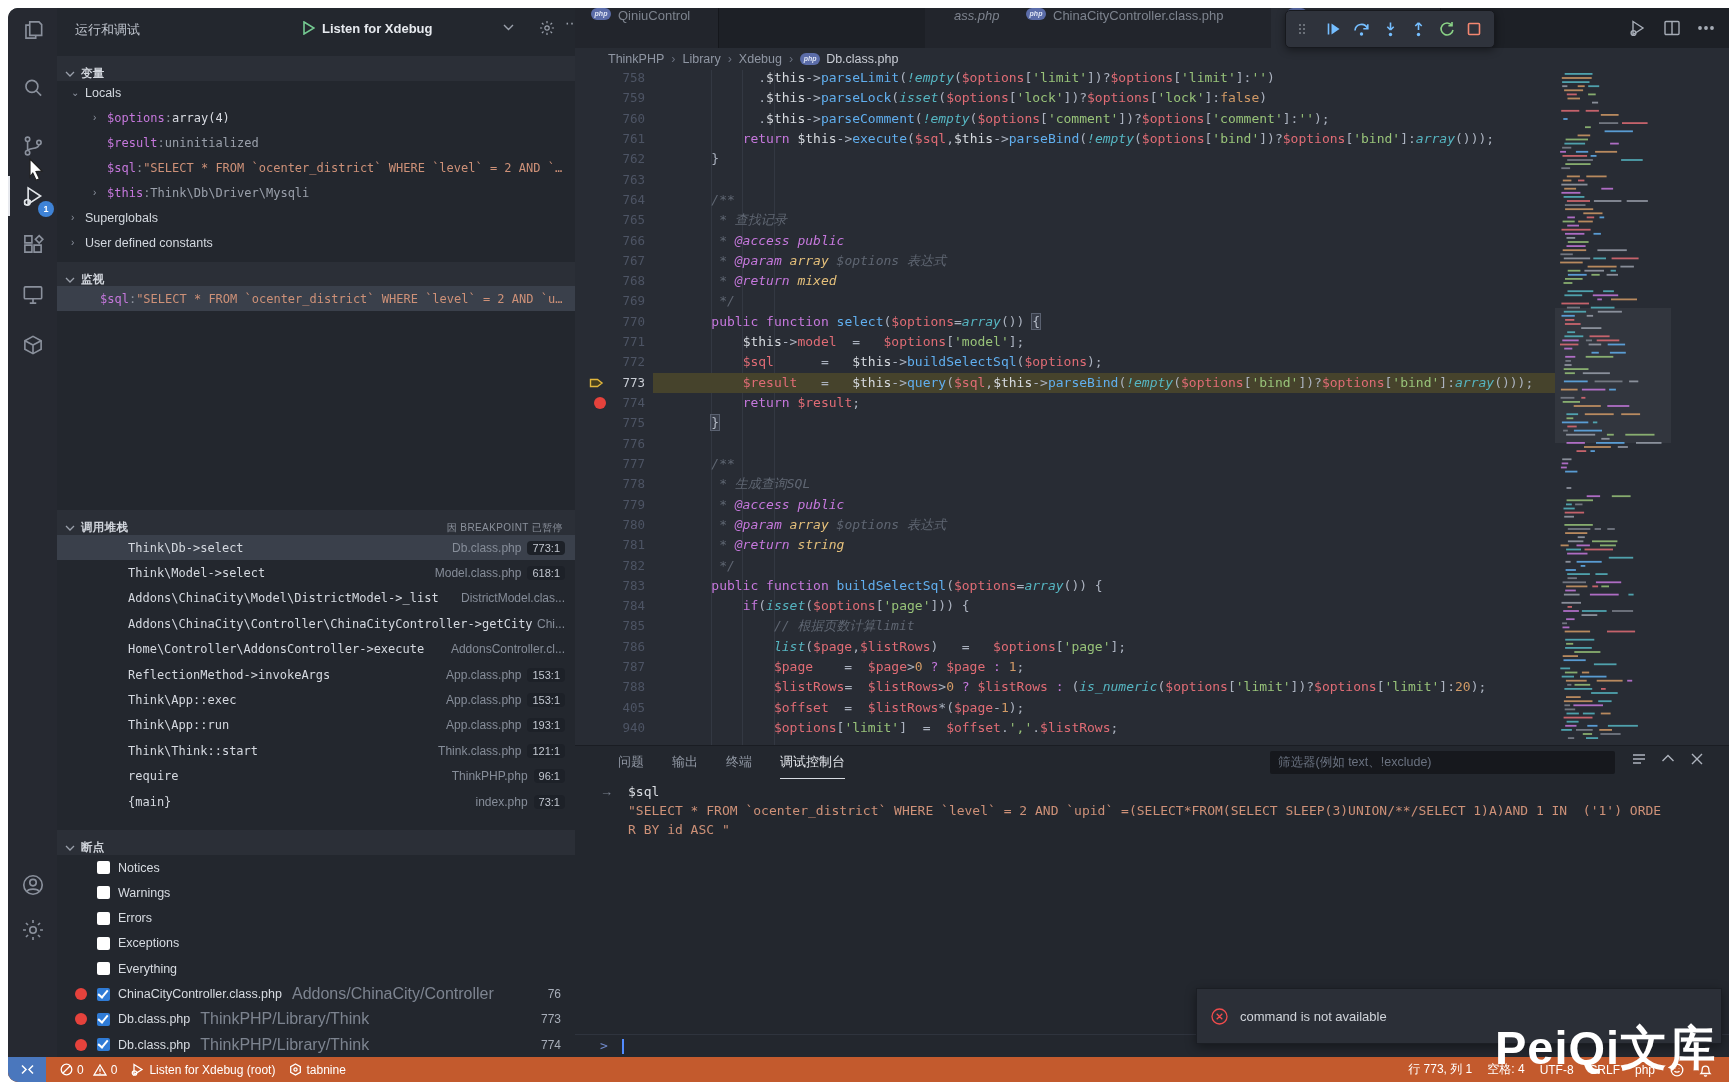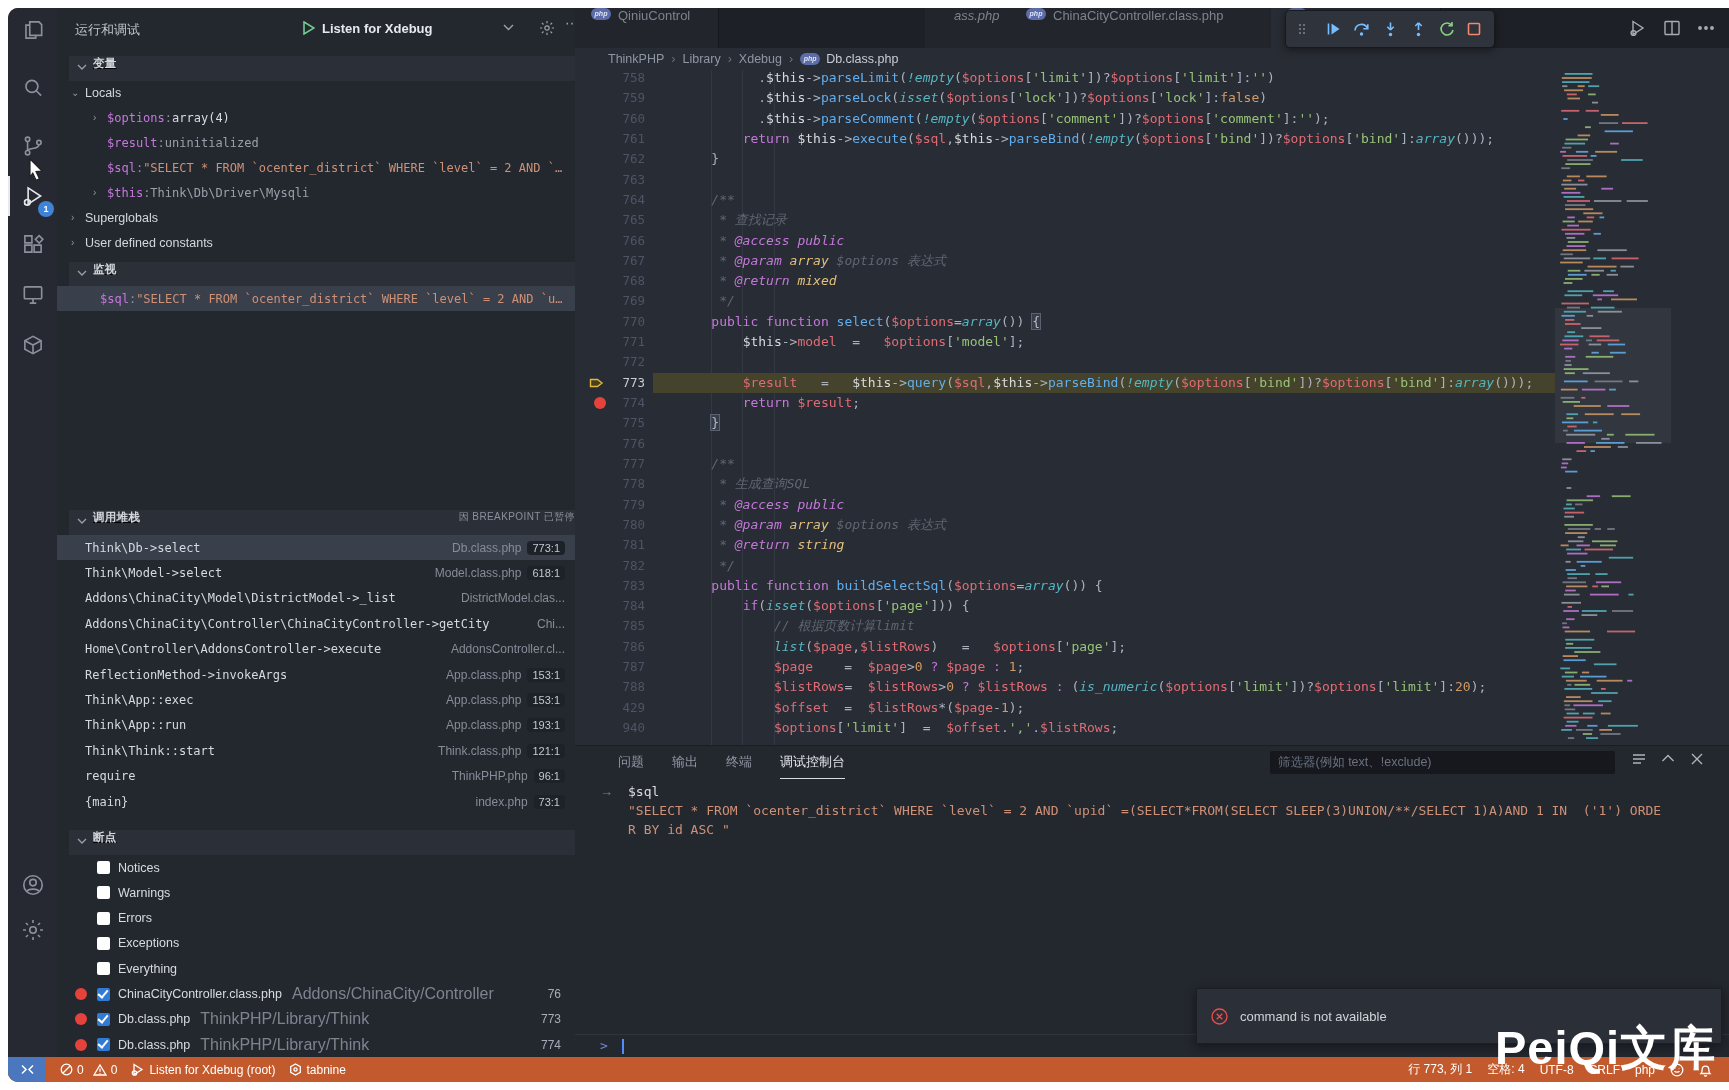--- a/index.html
+++ b/index.html
@@ -15,32 +15,32 @@
   .act-badge{position:absolute;right:3px;bottom:1px;width:16px;height:16px;border-radius:50%;background:#3f83d6;
     color:#fff;font-size:9px;line-height:16px;text-align:center;font-weight:bold;}
   .mouse-cursor{position:absolute;left:20px;top:-16px;z-index:5;}
   
   .sidebar{position:absolute;left:49px;top:0;width:518px;height:1049px;background:#23272e;overflow:hidden;}
   .sb-header{position:absolute;left:0;top:0;width:100%;height:40px;}
   .sb-title{position:absolute;left:18px;top:13px;font-size:13px;color:#bfc4cd;}
   .launch{position:absolute;left:246px;top:8px;height:24px;display:flex;align-items:center;cursor:pointer;}
   .launch-label{color:#e6e9ee;font-size:13px;font-weight:bold;margin-left:7px;}
   .sb-hicon{position:absolute;top:10px;color:#9ba1ac;}
-  .sect-h{position:absolute;left:12px;width:100%;height:25px;background:#2b2f37;display:flex;align-items:flex-start;text-decoration:underline;}
+  .sect-h{position:absolute;left:0;width:100%;height:25px;background:#2b2f37;display:flex;align-items:flex-end;}
   .sect-h .tw{margin-left:8px;color:#9aa0ab;}
   .sect-h .lbl{margin-left:6px;font-size:11.5px;font-weight:bold;color:#d2d6dd;letter-spacing:.3px;}
   .sect-h .hbadge{position:absolute;right:12px;font-size:10px;color:#8b919c;letter-spacing:.4px;}
   .sb-row{position:absolute;left:0;width:100%;height:25px;display:flex;align-items:center;
     font-family:"DejaVu Sans Mono",monospace;font-size:12px;color:#d5d9e0;white-space:nowrap;overflow:hidden;}
   .sb-row.sel{background:#3a404b;}
   .scope-lbl{font-family:"Liberation Sans",sans-serif;font-size:12.5px;font-weight:normal;color:#d3d8df;}
   .twgl{color:#8e94a0;font-family:"Liberation Sans",sans-serif;font-size:10px;width:14px;display:inline-block;}
   .vname{color:#c678dd;}
   .vval-plain{color:#d8dbe2;} .vval-muted{color:#9aa0ab;} .vval-string{color:#ce9178;} .vval-class{color:#9aa0ab;}
-  .frame-fn{margin-left:28px;}
+  .frame-fn{margin-left:71px;}
   .frame-right{position:absolute;right:10px;display:flex;align-items:center;gap:6px;
     font-family:"Liberation Sans",sans-serif;font-size:12px;color:#868d99;}
   .line-pill{background:#1d2128;border-radius:4px;padding:1px 5px;font-size:11px;color:#c3c8d1;}
   .cb{width:13px;height:13px;border-radius:2px;background:#ffffff;display:inline-block;flex:none;}
   .cb.checked{background:#2f7bd6;position:relative;}
   .cb.checked::after{content:"";position:absolute;left:3px;top:0px;width:4px;height:8px;
     border:solid #fff;border-width:0 2px 2px 0;transform:rotate(40deg);}
   .bp-dot{width:12px;height:12px;border-radius:50%;background:#e5423c;display:inline-block;flex:none;}
   .bp-name{font-family:"Liberation Sans",sans-serif;font-size:12.5px;color:#d8dce2;}
   .bp-path{font-family:"Liberation Sans",sans-serif;font-size:16px;color:#7d8490;}
@@ -565,20 +565,21 @@
         <div class="cl">
           <span class="num">770</span>
           <pre><span class="tk-p">    </span><span class="tk-k">public</span><span class="tk-p"> </span><span class="tk-k">function</span><span class="tk-p"> </span><span class="tk-f">select</span><span class="tk-p">(</span><span class="tk-v">$options</span><span class="tk-p">=</span><span class="tk-cy">array</span><span class="tk-p">()) </span><span class="tk-bm">{</span></pre>
         </div>
         <div class="cl">
           <span class="num">771</span>
           <pre><span class="tk-p">        </span><span class="tk-w">$this</span><span class="tk-p">-&gt;</span><span class="tk-v">model</span><span class="tk-p">  =   </span><span class="tk-v">$options</span><span class="tk-p">[</span><span class="tk-s">'model'</span><span class="tk-p">];</span></pre>
         </div>
         <div class="cl">
           <span class="num">772</span>
+          <pre><span class="tk-p">        </span><span class="tk-v">$sql</span><span class="tk-p">      =   </span><span class="tk-w">$this</span><span class="tk-p">-&gt;</span><span class="tk-f">buildSelectSql</span><span class="tk-p">(</span><span class="tk-v">$options</span><span class="tk-p">);</span></pre>
         </div>
         <div class="cl cur">
           <div class="hl"></div>
           <span class="gut-marker"><svg width="15" height="14" viewBox="0 0 15 14">
               <path d="M1.5 3.5h7l4.5 3.5-4.5 3.5h-7z" fill="#473f1e" stroke="#e2b73d" stroke-width="1.4"></path>
             </svg></span>
           <span class="num">773</span>
           <pre><span class="tk-p">        </span><span class="tk-v">$result</span><span class="tk-p">   =   </span><span class="tk-w">$this</span><span class="tk-p">-&gt;</span><span class="tk-f">query</span><span class="tk-p">(</span><span class="tk-v">$sql</span><span class="tk-p">,</span><span class="tk-w">$this</span><span class="tk-p">-&gt;</span><span class="tk-f">parseBind</span><span class="tk-p">(</span><span class="tk-cy">!empty</span><span class="tk-p">(</span><span class="tk-v">$options</span><span class="tk-p">[</span><span class="tk-s">'bind'</span><span class="tk-p">])?</span><span class="tk-v">$options</span><span class="tk-p">[</span><span class="tk-s">'bind'</span><span class="tk-p">]:</span><span class="tk-cy">array</span><span class="tk-p">()));</span></pre>
         </div>
         <div class="cl">
@@ -638,21 +639,21 @@
         </div>
         <div class="cl">
           <span class="num">787</span>
           <pre><span class="tk-p">            </span><span class="tk-v">$page</span><span class="tk-p">    =  </span><span class="tk-v">$page</span><span class="tk-p">&gt;</span><span class="tk-n">0</span><span class="tk-k"> ? </span><span class="tk-v">$page</span><span class="tk-k"> : </span><span class="tk-n">1</span><span class="tk-p">;</span></pre>
         </div>
         <div class="cl">
           <span class="num">788</span>
           <pre><span class="tk-p">            </span><span class="tk-v">$listRows</span><span class="tk-p">=  </span><span class="tk-v">$listRows</span><span class="tk-p">&gt;</span><span class="tk-n">0</span><span class="tk-k"> ? </span><span class="tk-v">$listRows</span><span class="tk-k"> : </span><span class="tk-p">(</span><span class="tk-cy">is_numeric</span><span class="tk-p">(</span><span class="tk-v">$options</span><span class="tk-p">[</span><span class="tk-s">'limit'</span><span class="tk-p">])?</span><span class="tk-v">$options</span><span class="tk-p">[</span><span class="tk-s">'limit'</span><span class="tk-p">]:</span><span class="tk-n">20</span><span class="tk-p">);</span></pre>
         </div>
         <div class="cl">
-          <span class="num">429</span>
+          <span class="num">405</span>
           <pre><span class="tk-p">            </span><span class="tk-v">$offset</span><span class="tk-p">  =  </span><span class="tk-v">$listRows</span><span class="tk-p">*(</span><span class="tk-v">$page</span><span class="tk-p">-</span><span class="tk-n">1</span><span class="tk-p">);</span></pre>
         </div>
         <div class="cl">
           <span class="num">940</span>
           <pre><span class="tk-p">            </span><span class="tk-v">$options</span><span class="tk-p">[</span><span class="tk-s">'limit'</span><span class="tk-p">]  =  </span><span class="tk-v">$offset</span><span class="tk-p">.</span><span class="tk-s">','</span><span class="tk-p">.</span><span class="tk-v">$listRows</span><span class="tk-p">;</span></pre>
         </div>
       </div>
     <div class="minimap" id="minimap"><svg width="116" height="675" viewBox="0 0 116 675">
           <rect x="0" y="238" width="116" height="135" fill="rgba(255,255,255,0.05)"></rect>
           <rect x="9.7" y="3.0" width="27.8" height="1.8" fill="#56b6c2" opacity="0.85"></rect>

